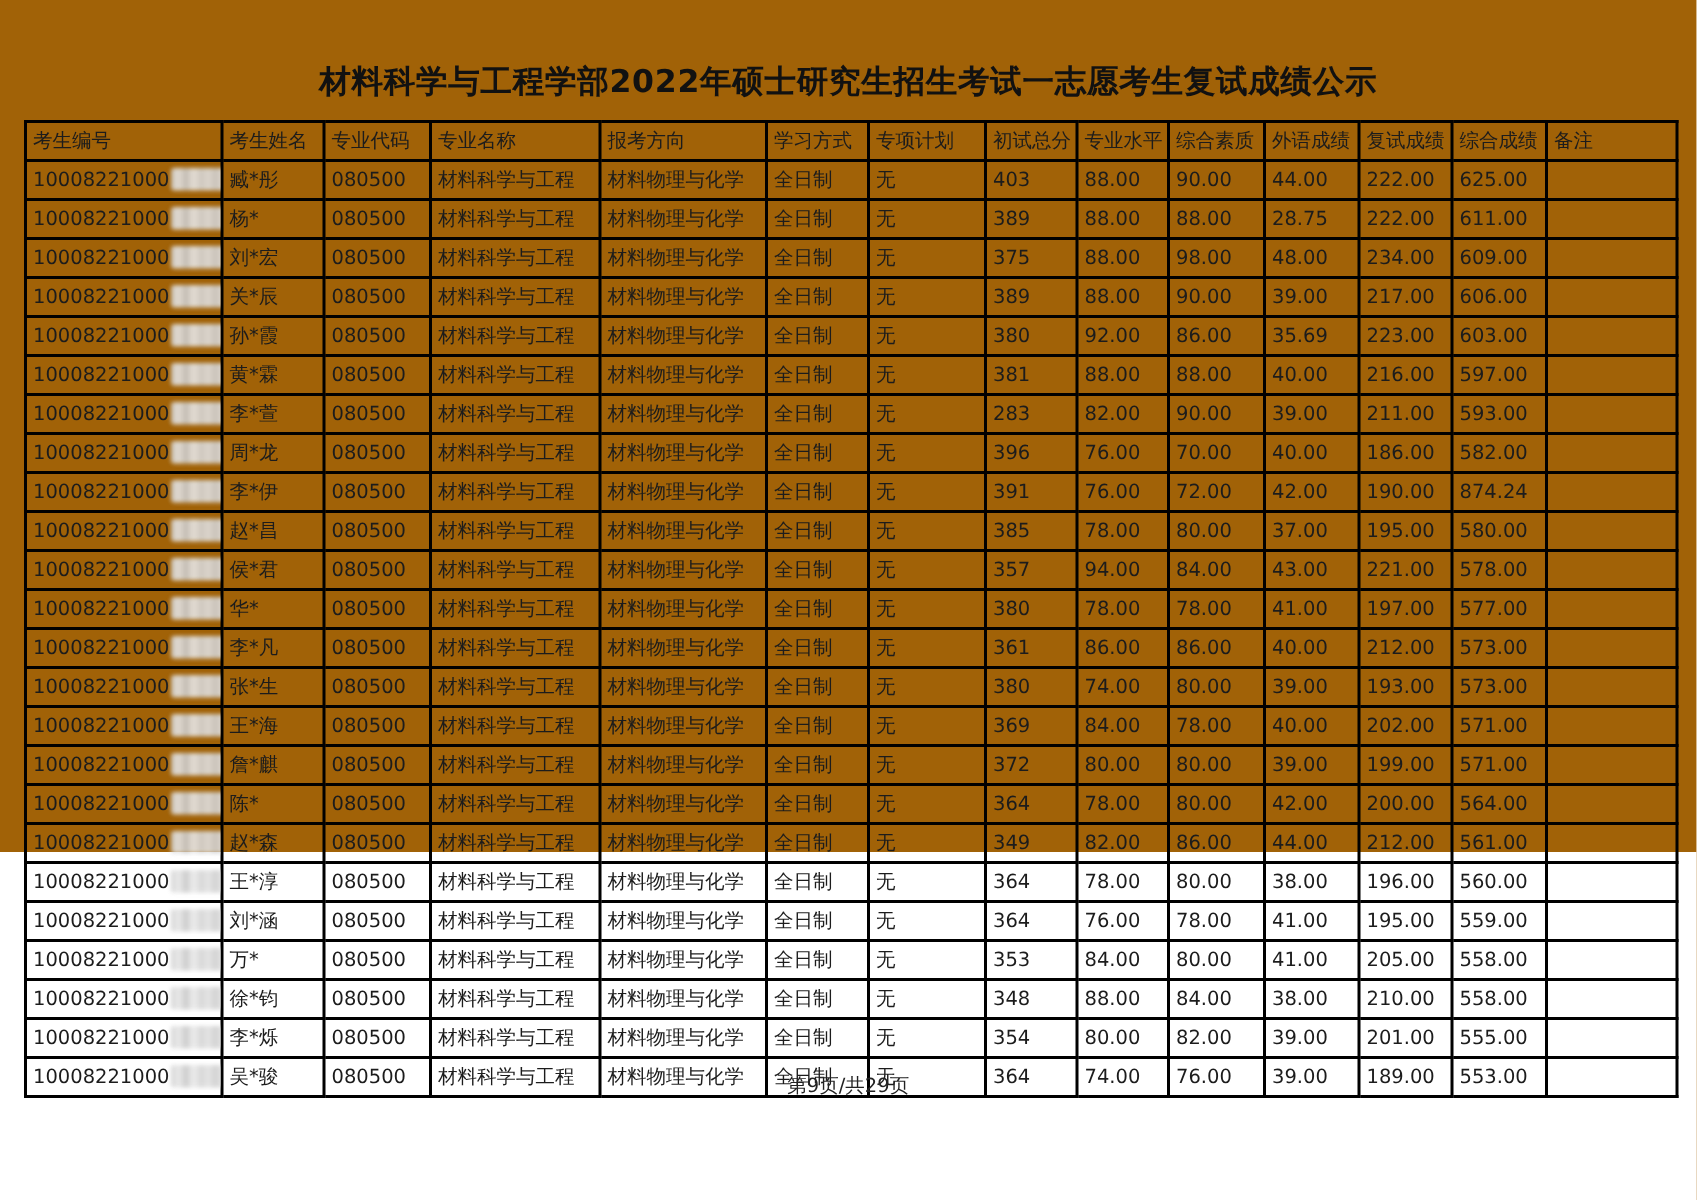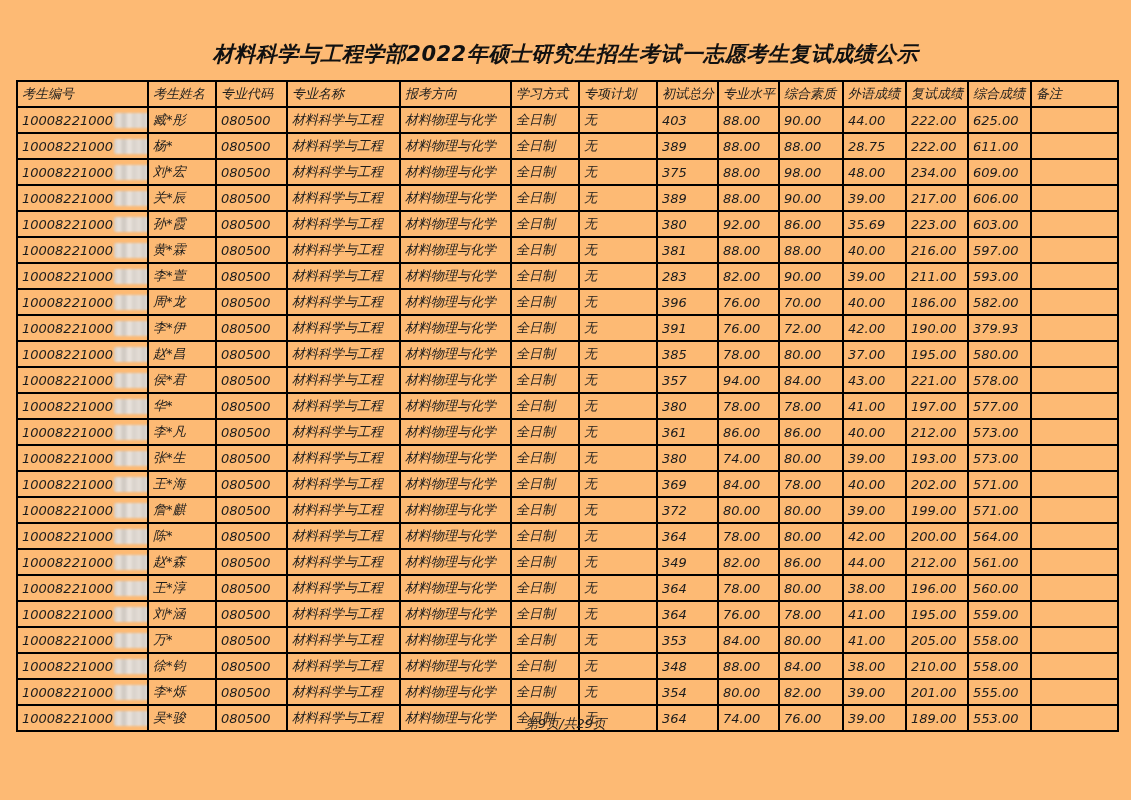--- a/index.html
+++ b/index.html
@@ -11,23 +11,22 @@
     width: 1131px;
     height: 800px;
     font-family: "DejaVu Sans", sans-serif;
     color: #1c1c1c;
     position: relative;
     overflow: hidden;
   }
   .page {
     position: relative;
     width: 1131px;
-    height: 800px;
-    background: #fdba74;
-    font-style: italic;
+    height: 568px;
+    background: #a16207;
   }
   .doc-title {
     position: absolute;
     top: 40px;
     left: 0;
     width: 100%;
     margin: 0;
     text-align: center;
     font-size: 21px;
     font-weight: bold;
@@ -265,21 +264,21 @@
           <td>080500</td>
           <td>材料科学与工程</td>
           <td>材料物理与化学</td>
           <td>全日制</td>
           <td>无</td>
           <td>391</td>
           <td>76.00</td>
           <td>72.00</td>
           <td>42.00</td>
           <td>190.00</td>
-          <td>379.93</td>
+          <td>874.24</td>
           <td></td>
         </tr>
         <tr>
           <td class="id-cell"><span>10008221000</span><span class="redact"></span></td>
           <td>赵*昌</td>
           <td>080500</td>
           <td>材料科学与工程</td>
           <td>材料物理与化学</td>
           <td>全日制</td>
           <td>无</td>

